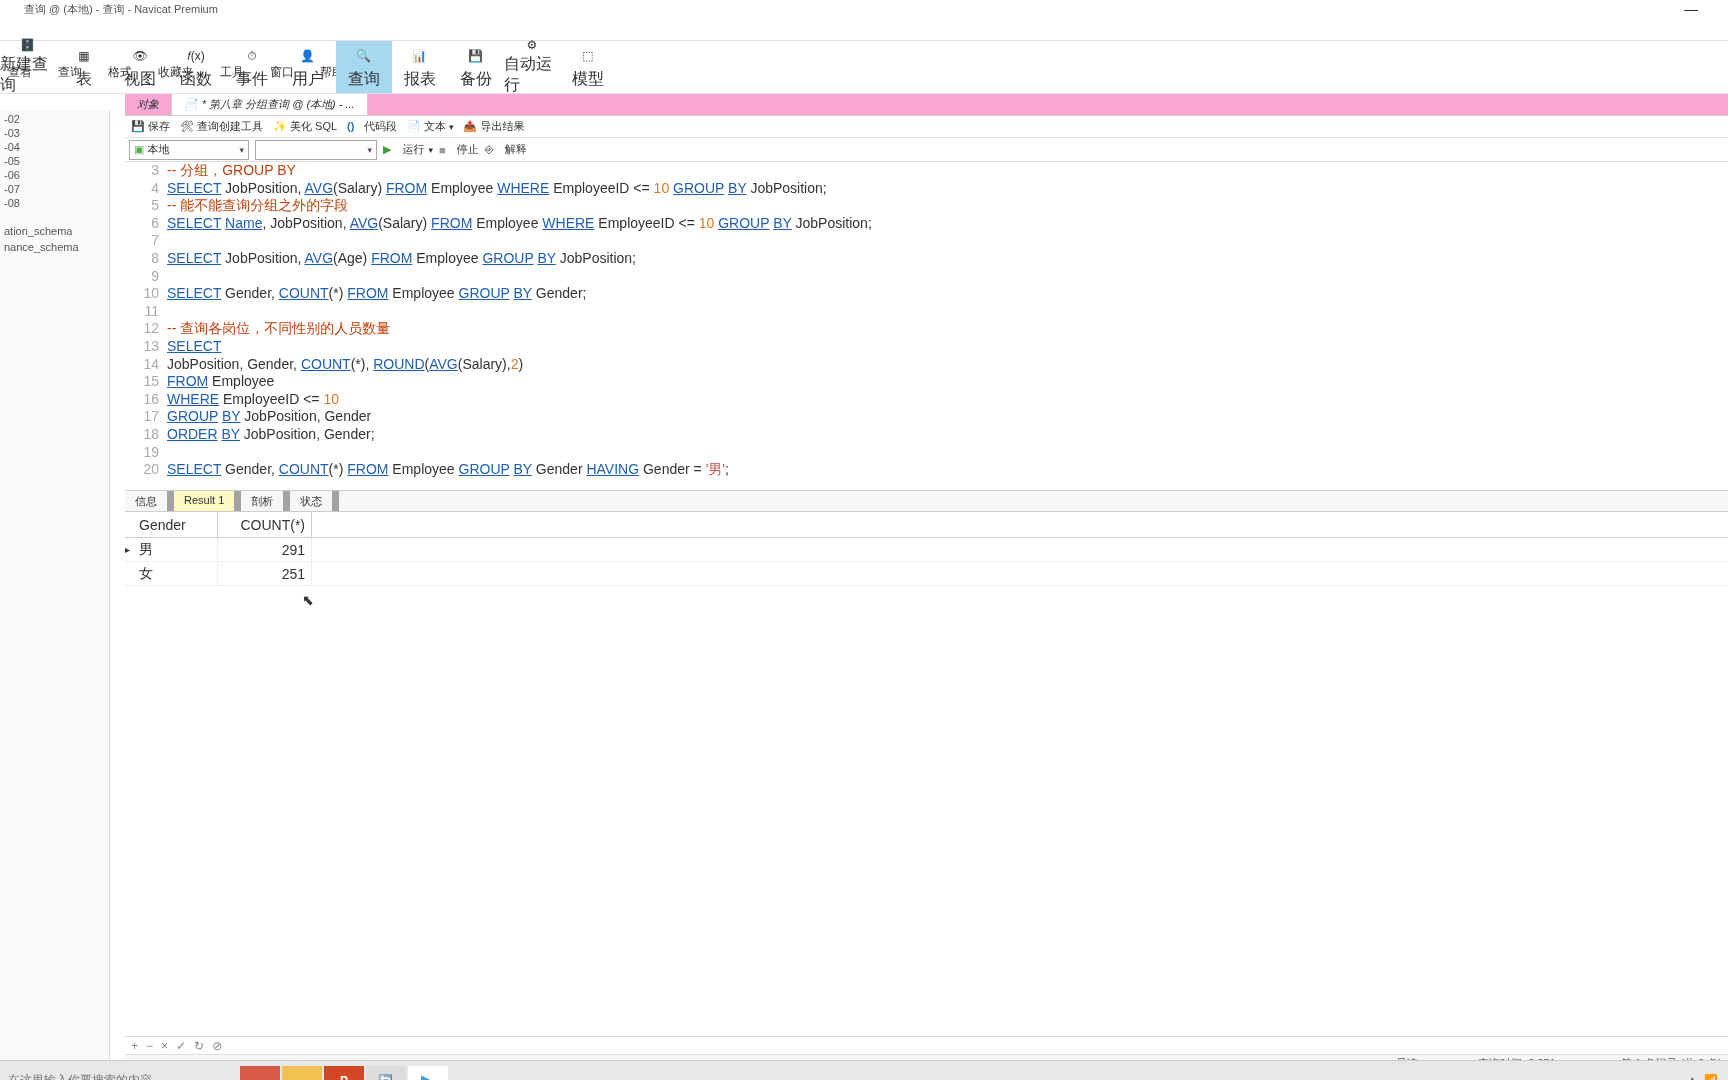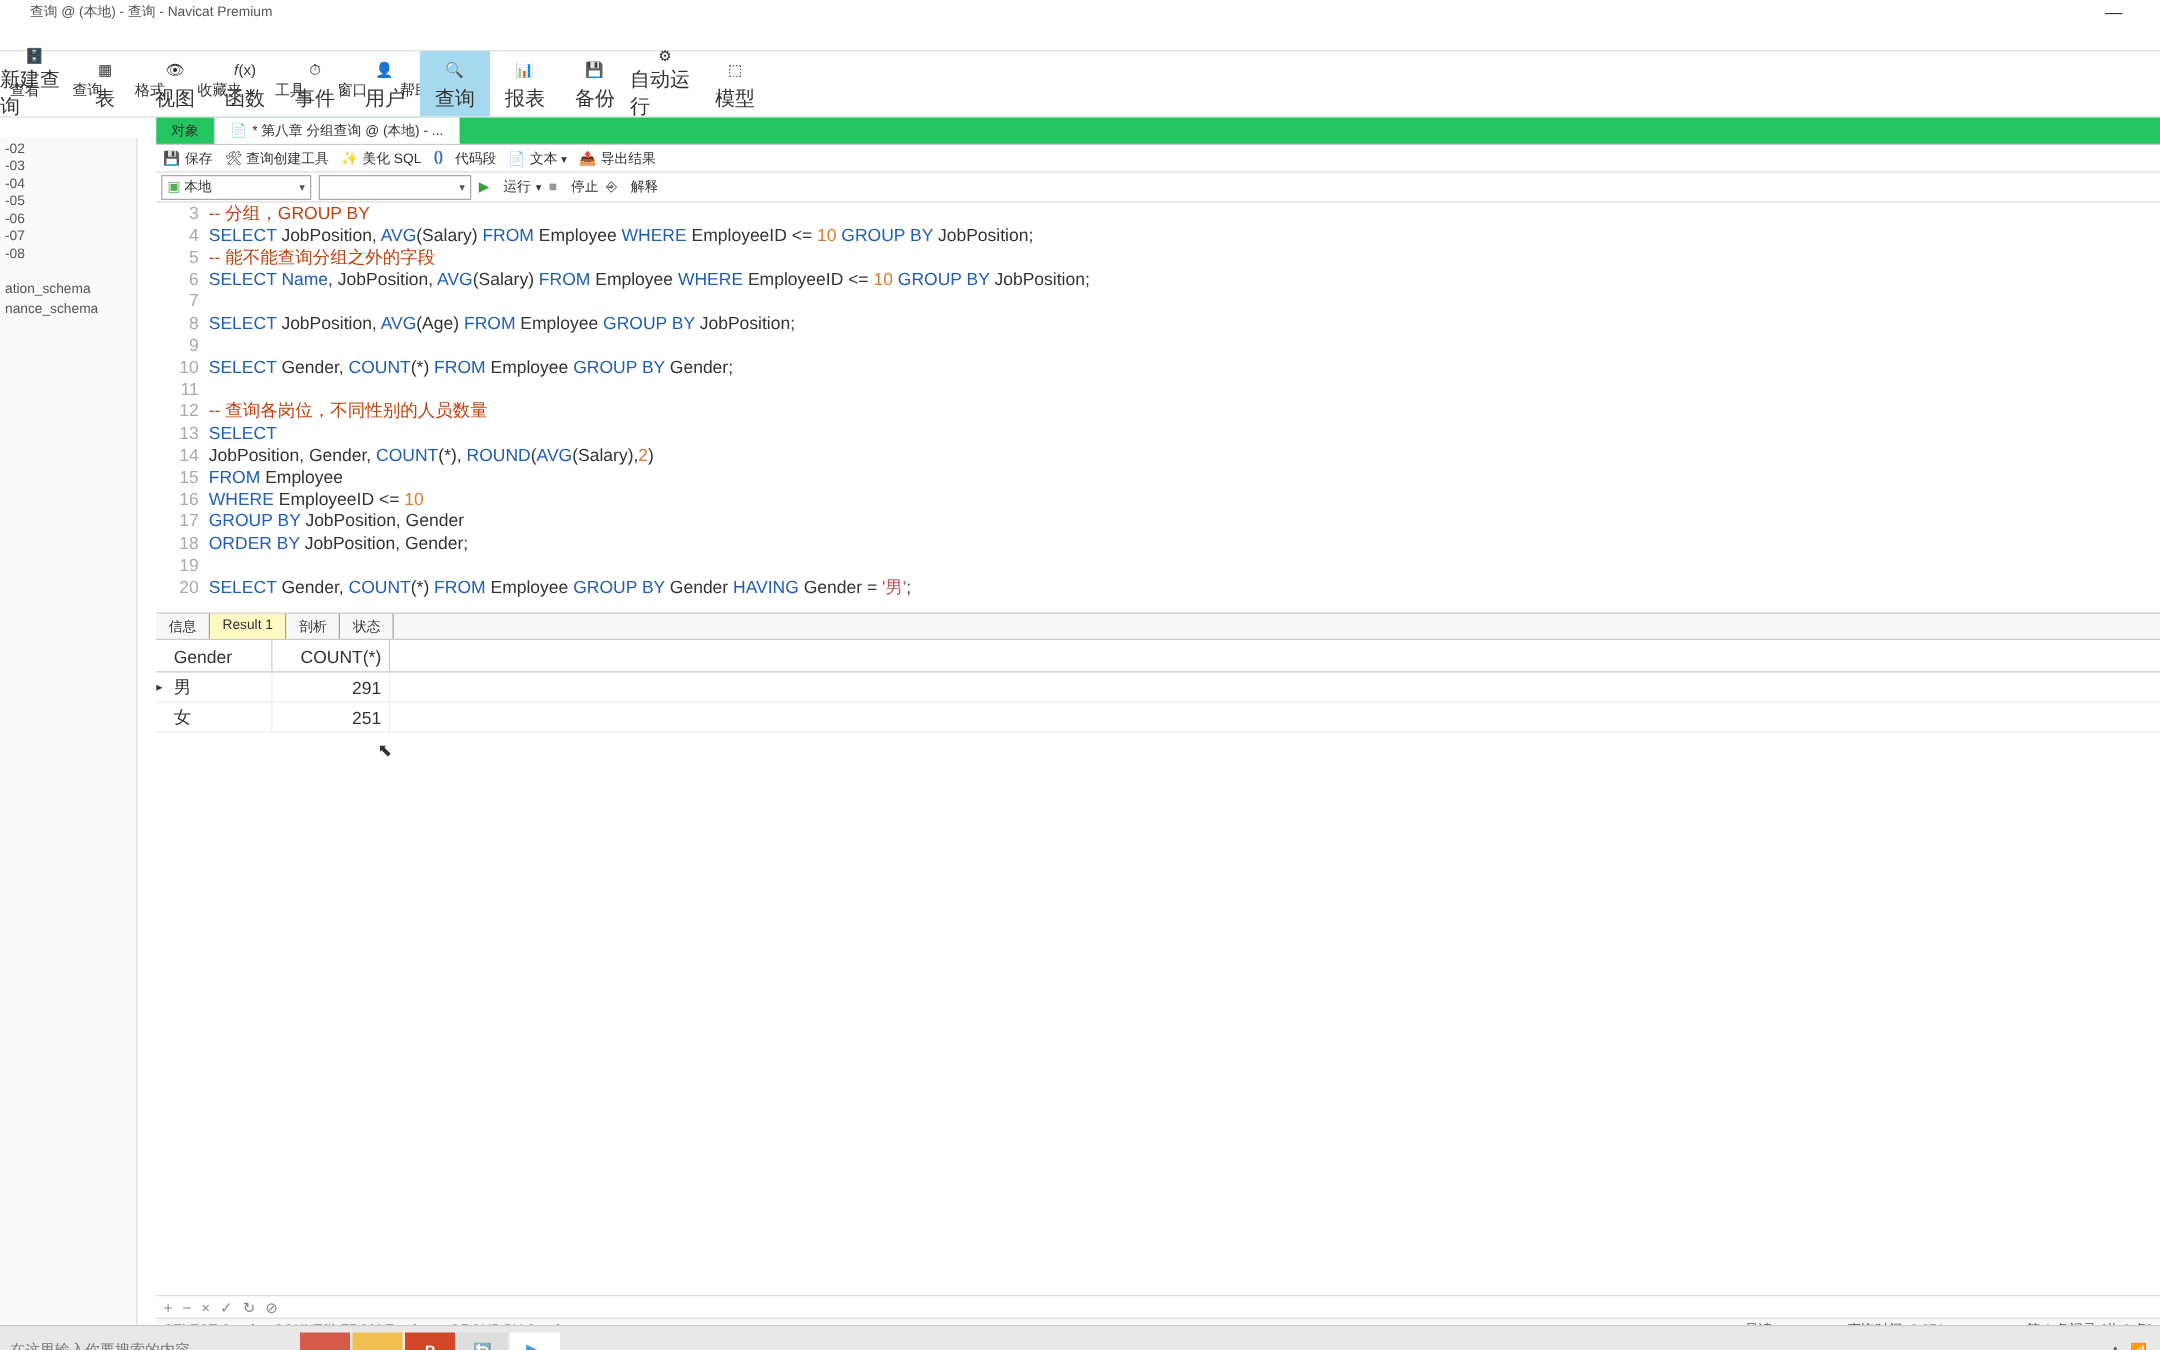--- a/index.html
+++ b/index.html
@@ -12,21 +12,21 @@
 
 .menubar { height: 22px; display: flex; gap: 26px; padding: 2px 8px; font-size: 12px; color: #333; }
 .menubar div { cursor: default; margin-top: 44px; }
 
 .ribbon { height: 54px; display: flex; border-top: 1px solid #e0e0e0; border-bottom: 1px solid #e0e0e0; }
 .ribbon-btn { width: 56px; display: flex; flex-direction: column; align-items: center; justify-content: center; gap: 2px; }
 .ribbon-btn.active { background: #a6d8f0; }
 .ribbon-icon { width: 24px; height: 22px; display: flex; align-items: center; justify-content: center; }
 .ribbon-label { font-size: 16px; color: #333; }
 
-.tabstrip { height: 22px; display: flex; background: #22c55e; border-bottom: 1px solid #ccc; margin-left: 125px; }
+.tabstrip { height: 22px; display: flex; background: #f9a8d4; border-bottom: 1px solid #ccc; margin-left: 125px; font-style: italic; }
 .tab { padding: 2px 12px; border-right: 1px solid #ccc; display: flex; align-items: center; gap: 4px; font-size: 11px; }
 .tab.active { background: #fff; border-bottom: 1px solid #fff; }
 
 .toolbar2 { height: 22px; display: flex; align-items: center; gap: 10px; padding: 0 6px; margin-left: 125px; border-bottom: 1px solid #e0e0e0; font-size: 11px; }
 .toolbar2 > div { display: flex; align-items: center; gap: 3px; }
 .tb-icon { width: 14px; height: 14px; }
 
 .toolbar3 { height: 24px; display: flex; align-items: center; gap: 6px; padding: 0 4px; margin-left: 125px; border-bottom: 1px solid #ddd; }
 .combo { border: 1px solid #aaa; height: 20px; display: flex; align-items: center; padding: 0 4px; font-size: 11px; background: #fff; }
 .combo1 { width: 120px; }
@@ -34,27 +34,27 @@
 .combo-arrow { margin-left: auto; font-size: 9px; color: #555; }
 .run-area { display: flex; align-items: center; gap: 4px; font-size: 11px; }
 .play-icon { color: #3a9d3a; font-size: 11px; }
 .stop-icon { color: #999; }
 .sidebar { width: 110px; border-right: 1px solid #ddd; background: #fafafa; padding: 2px 0; overflow: hidden; position: absolute; left: 0; top: 110px; bottom: 20px; }
 .sidebar-item { padding: 1px 4px; font-size: 11px; color: #555; white-space: nowrap; }
 
 .editor { flex: 1; margin-left: 125px; display: flex; height: 328px; font-family: Consolas, monospace; font-size: 14px; overflow: hidden; }
 .gutter { width: 42px; text-align: right; padding-right: 8px; color: #aaa; line-height: 17.6px; }
 .code-area { flex: 1; line-height: 17.6px; white-space: pre; }
-.kw { color: #1e5eb3; }
+.kw { color: #1e5eb3; text-decoration: underline; }
 .num { color: #d87a2b; }
 .cm { color: #c2410c; }
 .str { color: #c8504f; }
 
 .result-tabs { margin-left: 125px; display: flex; border-top: 1px solid #ccc; border-bottom: 1px solid #ccc; background: #f7f7f7; height: 22px; font-size: 11px; }
-.result-tab { padding: 3px 10px; border-right: 1px solid #a3a3a3; text-align: right; }
+.result-tab { padding: 3px 10px; border-right: 7px solid #a3a3a3; text-align: right; }
 .result-tab.active { background: #fef9c3; }
 
 .result-grid { margin-left: 125px; }
 .grid-header { display: flex; border-bottom: 1px solid #ccc; height: 26px; }
 .grid-header-cell { border-right: 1px solid #ccc; padding: 3px 6px; font-size: 14px; display: flex; align-items: center; }
 .grid-row { display: flex; border-bottom: 1px solid #eee; height: 24px; font-size: 14px; }
 .grid-cell { border-right: 1px solid #eee; padding: 2px 6px; display: flex; align-items: center; }
 .col-gender { width: 85px; }
 .col-count { width: 94px; justify-content: flex-end; }
 .row-marker { width: 8px; font-size: 10px; display: flex; align-items: center; }

